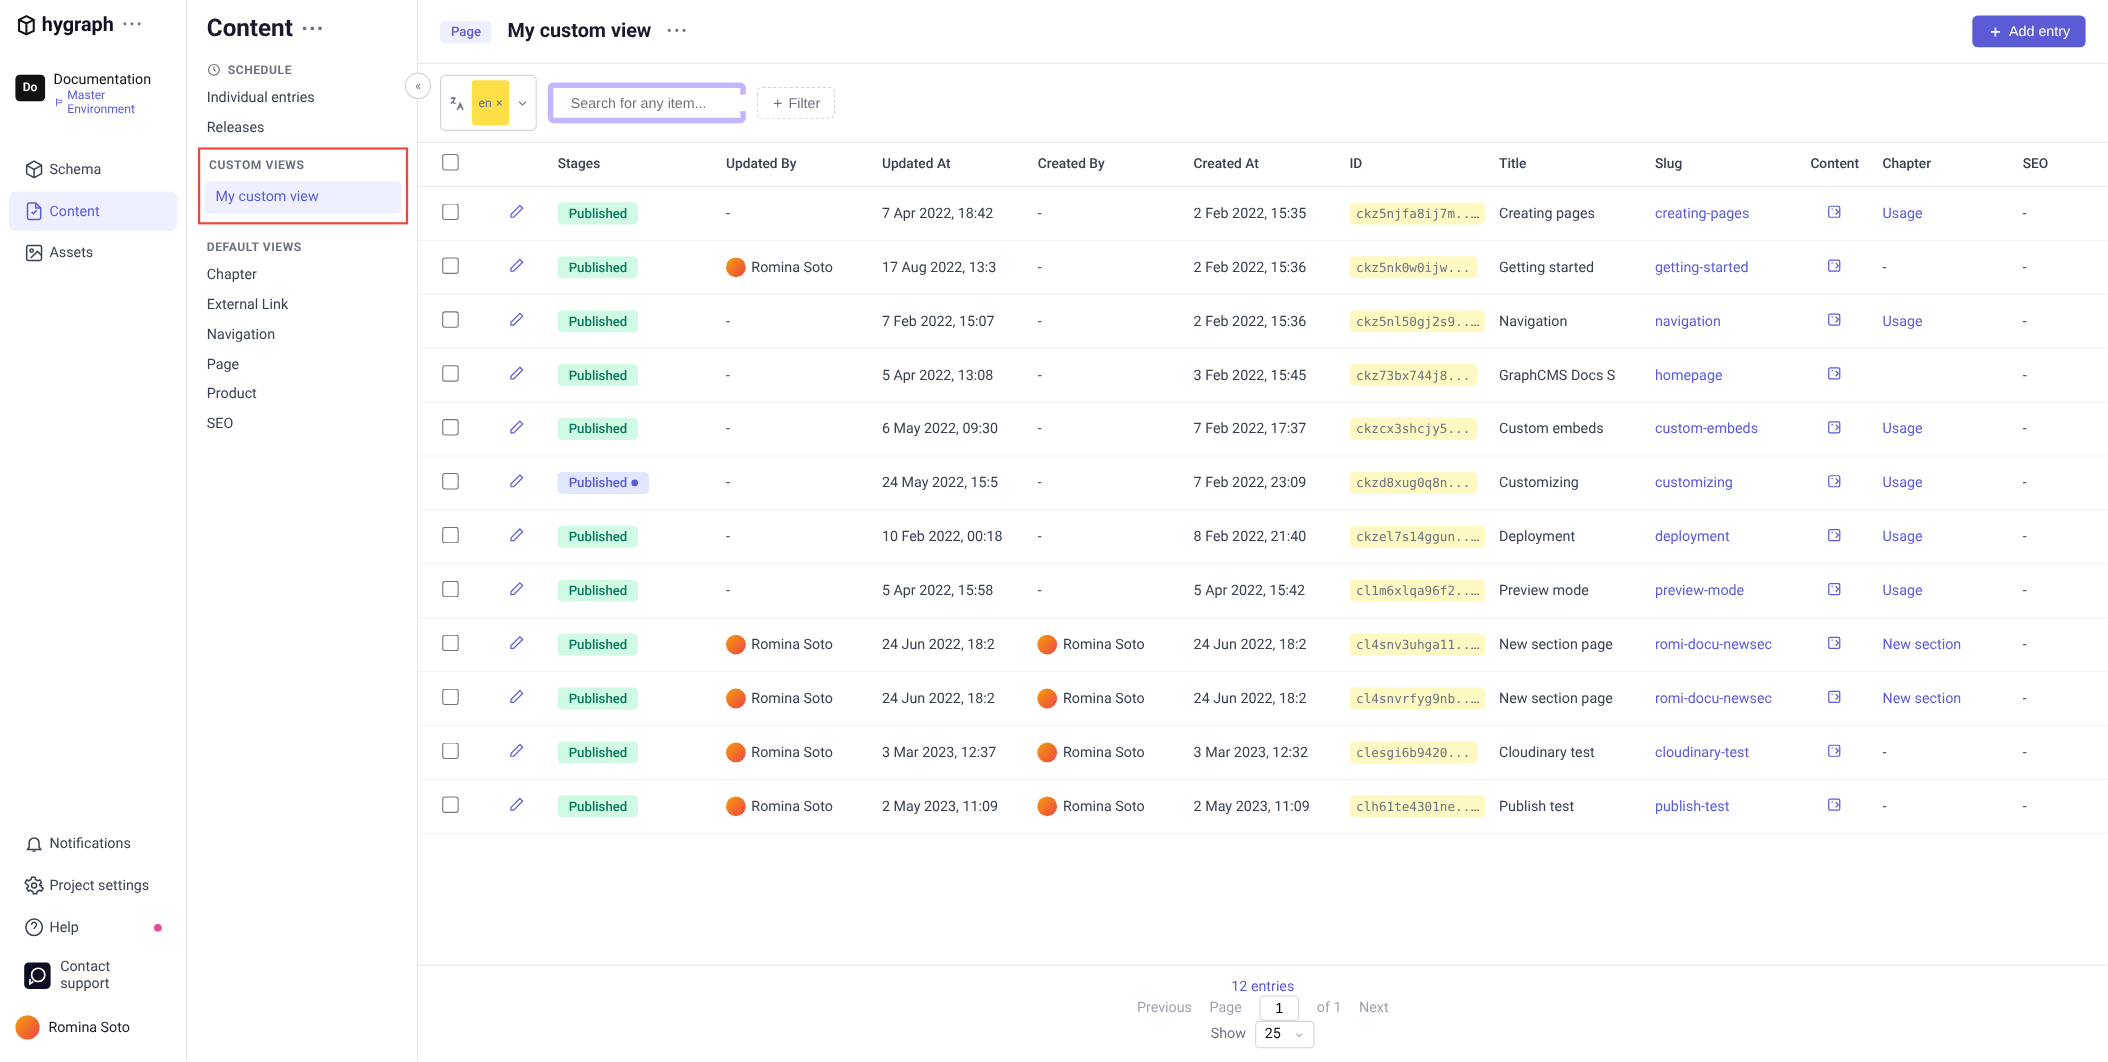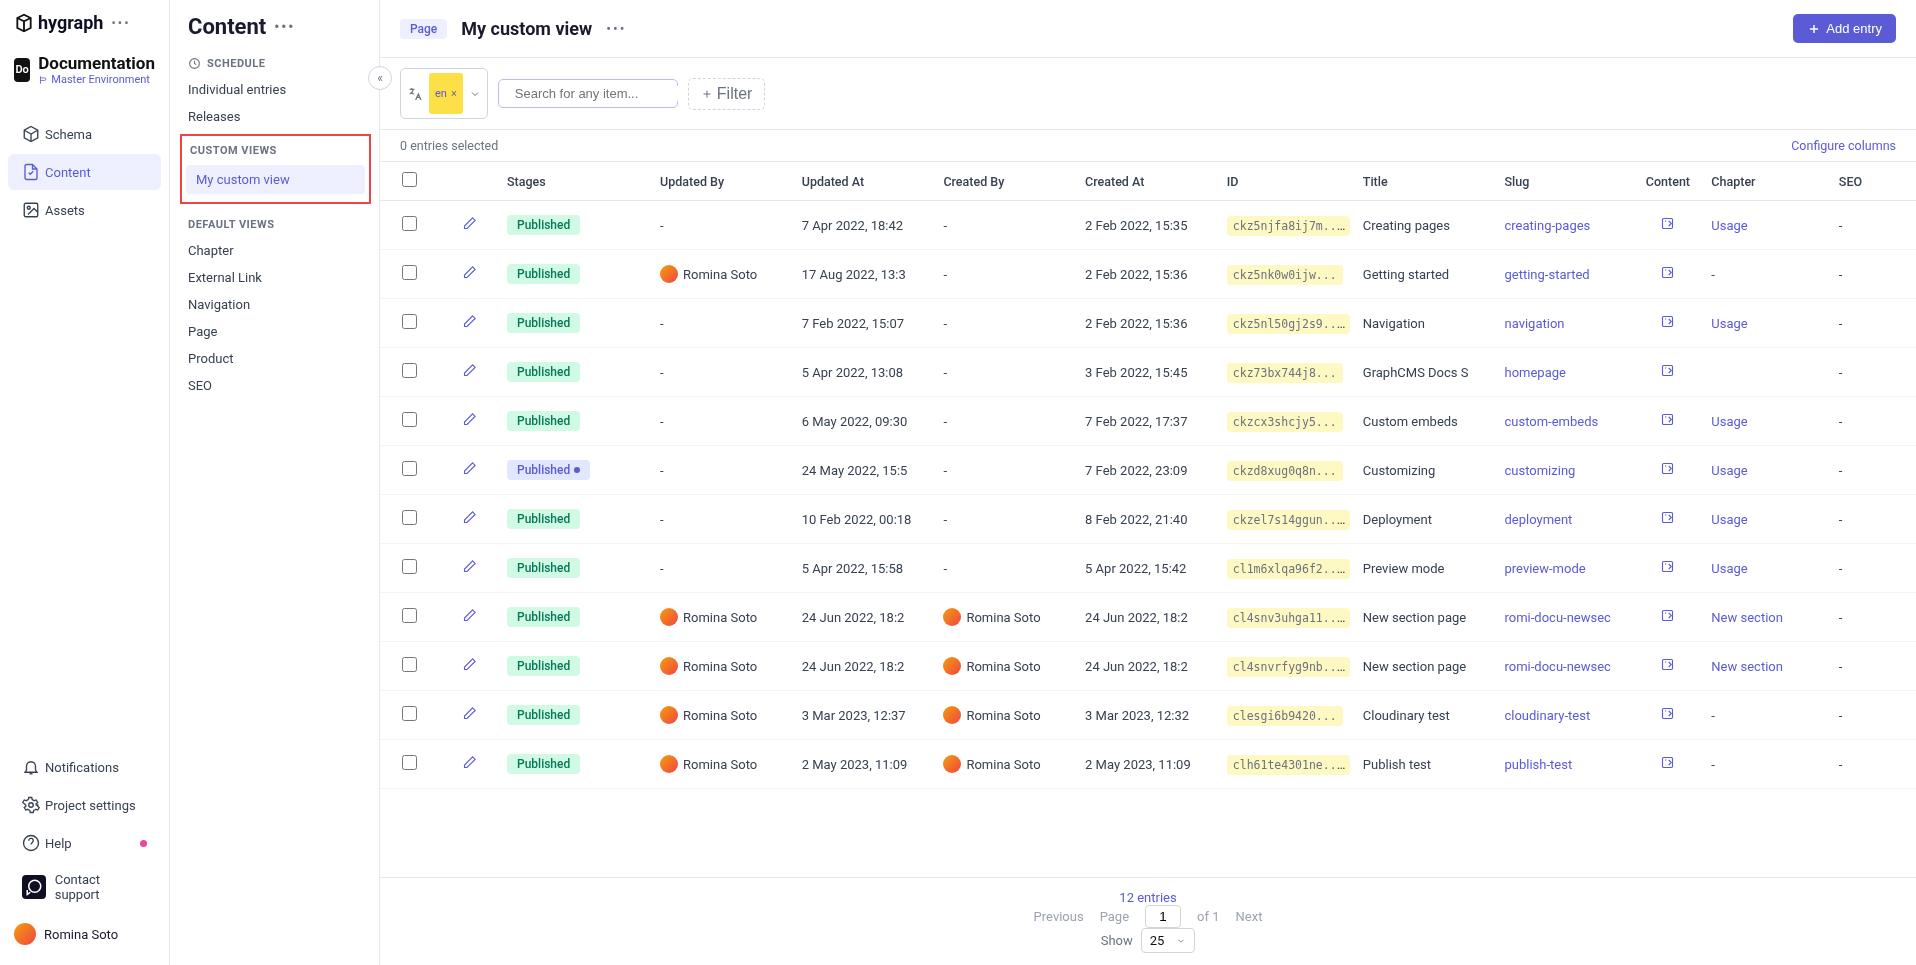--- a/index.html
+++ b/index.html
@@ -8,21 +8,21 @@
 
 
 .sidebar-left { width: 170px; border-right: 1px solid #e5e7eb; display: flex; flex-direction: column; background: #fff; }
 .logo-row { display: flex; align-items: center; padding: 12px 14px; gap: 8px; }
 .logo { font-weight: 700; font-size: 18px; color: #0f0f23; display: flex; align-items: center; gap: 4px; }
 .logo svg { width: 20px; height: 20px; }
 .dots { color: #6b7280; letter-spacing: 2px; cursor: pointer; }
 .project-box { display: flex; align-items: center; gap: 8px; padding: 8px 14px; }
 .proj-badge { width: 28px; height: 24px; background: #111; color: #fff; font-size: 11px; font-weight: 600; display: flex; align-items: center; justify-content: center; border-radius: 4px; }
 .proj-info { display: flex; flex-direction: column; }
-.proj-name { font-size: 17px; font-weight: 700; color: #111; }
+.proj-name { font-size: 13px; font-weight: 400; color: #111; margin-top: 12px; }
 .proj-env { font-size: 11px; color: #5b5bd6; display: flex; align-items: center; gap: 3px; }
 .nav-main { margin-top: 20px; flex: 1; }
 .nav-item { display: flex; align-items: center; gap: 5px; padding: 9px 14px; font-size: 13px; color: #374151; cursor: pointer; border-radius: 6px; margin: 2px 8px; }
 .nav-item.active { background: #eef0ff; color: #5b5bd6; }
 .nav-item svg { width: 18px; height: 18px; flex-shrink: 0; }
 .nav-bottom { padding-bottom: 10px; }
 .nav-bottom .nav-item { position: relative; }
 .help-dot { width: 7px; height: 7px; background: #ec4899; border-radius: 50%; position: absolute; right: 14px; }
 .user-row { display: flex; align-items: center; gap: 8px; padding: 10px 14px; }
 .user-avatar { width: 22px; height: 22px; border-radius: 50%; background: linear-gradient(135deg,#f59e0b,#ef4444); }
@@ -42,23 +42,23 @@
 .topbar { display: flex; align-items: center; padding: 14px 20px; gap: 14px; border-bottom: 1px solid #e5e7eb; }
 .page-pill { background: #eef0ff; color: #5b5bd6; font-size: 12px; padding: 3px 10px; border-radius: 4px; font-weight: 500; }
 .view-title { font-size: 18px; font-weight: 700; }
 .spacer { flex: 1; }
 .btn-primary { background: #5b5bd6; color: #fff; border: none; padding: 7px 14px; border-radius: 5px; font-size: 13px; font-weight: 500; display: flex; align-items: center; gap: 5px; cursor: pointer; }
 .toolbar { display: flex; align-items: center; padding: 10px 20px; gap: 10px; border-bottom: 1px solid #e5e7eb; position: relative; }
 .collapse-btn { position: absolute; left: -12px; top: 8px; width: 24px; height: 24px; border: 1px solid #d1d5db; border-radius: 50%; background: #fff; display: flex; align-items: center; justify-content: center; cursor: pointer; font-size: 12px; color: #6b7280; }
 .locale-box { display: flex; align-items: center; border: 1px solid #d1d5db; border-radius: 5px; padding: 4px 6px; gap: 6px; }
 .locale-chip { background: #fde047; color: #5b5bd6; font-size: 11px; padding: 14px 6px; border-radius: 3px; display: flex; align-items: center; gap: 4px; }
 .locale-chip .x { color: #6b7280; cursor: pointer; }
-.search-box { display: flex; align-items: center; border: 1px solid #c4b5fd; border-radius: 5px; padding: 6px 10px; gap: 6px; width: 180px; color: #9ca3af; }
+.search-box { display: flex; align-items: center; border: 5px solid #c4b5fd; border-radius: 5px; padding: 6px 10px; gap: 6px; width: 180px; color: #9ca3af; }
 .search-box input { border: none; outline: none; flex: 1; font-size: 13px; color: #374151; }
-.filter-btn { border: 1px dashed #d1d5db; border-radius: 5px; padding: 6px 12px; font-size: 16px; color: #6b7280; display: flex; align-items: center; gap: 4px; cursor: pointer; background: #fff; }
+.filter-btn { border: 1px dashed #d1d5db; border-radius: 5px; padding: 6px 12px; font-size: 13px; color: #6b7280; display: flex; align-items: center; gap: 4px; cursor: pointer; background: #fff; }
 .selection-row { display: flex; align-items: center; justify-content: space-between; padding: 8px 20px; font-size: 12.5px; color: #6b7280; border-bottom: 1px solid #e5e7eb; }
 .config-link { color: #5b5bd6; cursor: pointer; }
 
 
 .table-wrap { flex: 1; overflow: auto; }
 table { width: 100%; border-collapse: collapse; table-layout: fixed; }
 th { text-align: left; font-size: 12.5px; font-weight: 500; color: #374151; padding: 10px 8px; border-bottom: 1px solid #e5e7eb; }
 td { padding: 14px 8px; border-bottom: 1px solid #f1f3f5; font-size: 13px; color: #374151; vertical-align: middle; white-space: nowrap; overflow: hidden; text-overflow: ellipsis; }
 .col-check { width: 42px; text-align: center; }
 .col-edit { width: 42px; text-align: center; }
@@ -251,24 +251,20 @@
         <input type="text" placeholder="Search for any item..." style="">
       </div>
       <button class="filter-btn">
         <svg width="12" height="12" viewBox="0 0 24 24" fill="none" stroke="#6b7280" stroke-width="2">
             <path d="M12 5v14M5 12h14"></path>
           </svg>
         <span>Filter</span>
       </button>
     </div>
 
-    <div class="selection-row">
-      <span>0 entries selected</span>
-      <span class="config-link">Configure columns</span>
-    </div>
 
     <div class="table-wrap">
       <table>
         <thead>
           <tr>
             <th class="col-check"><input type="checkbox" style=""></th>
             <th class="col-edit"></th>
             <th class="col-stages">Stages</th>
             <th class="col-updatedby">Updated By</th>
             <th class="col-updatedat">Updated At</th>

